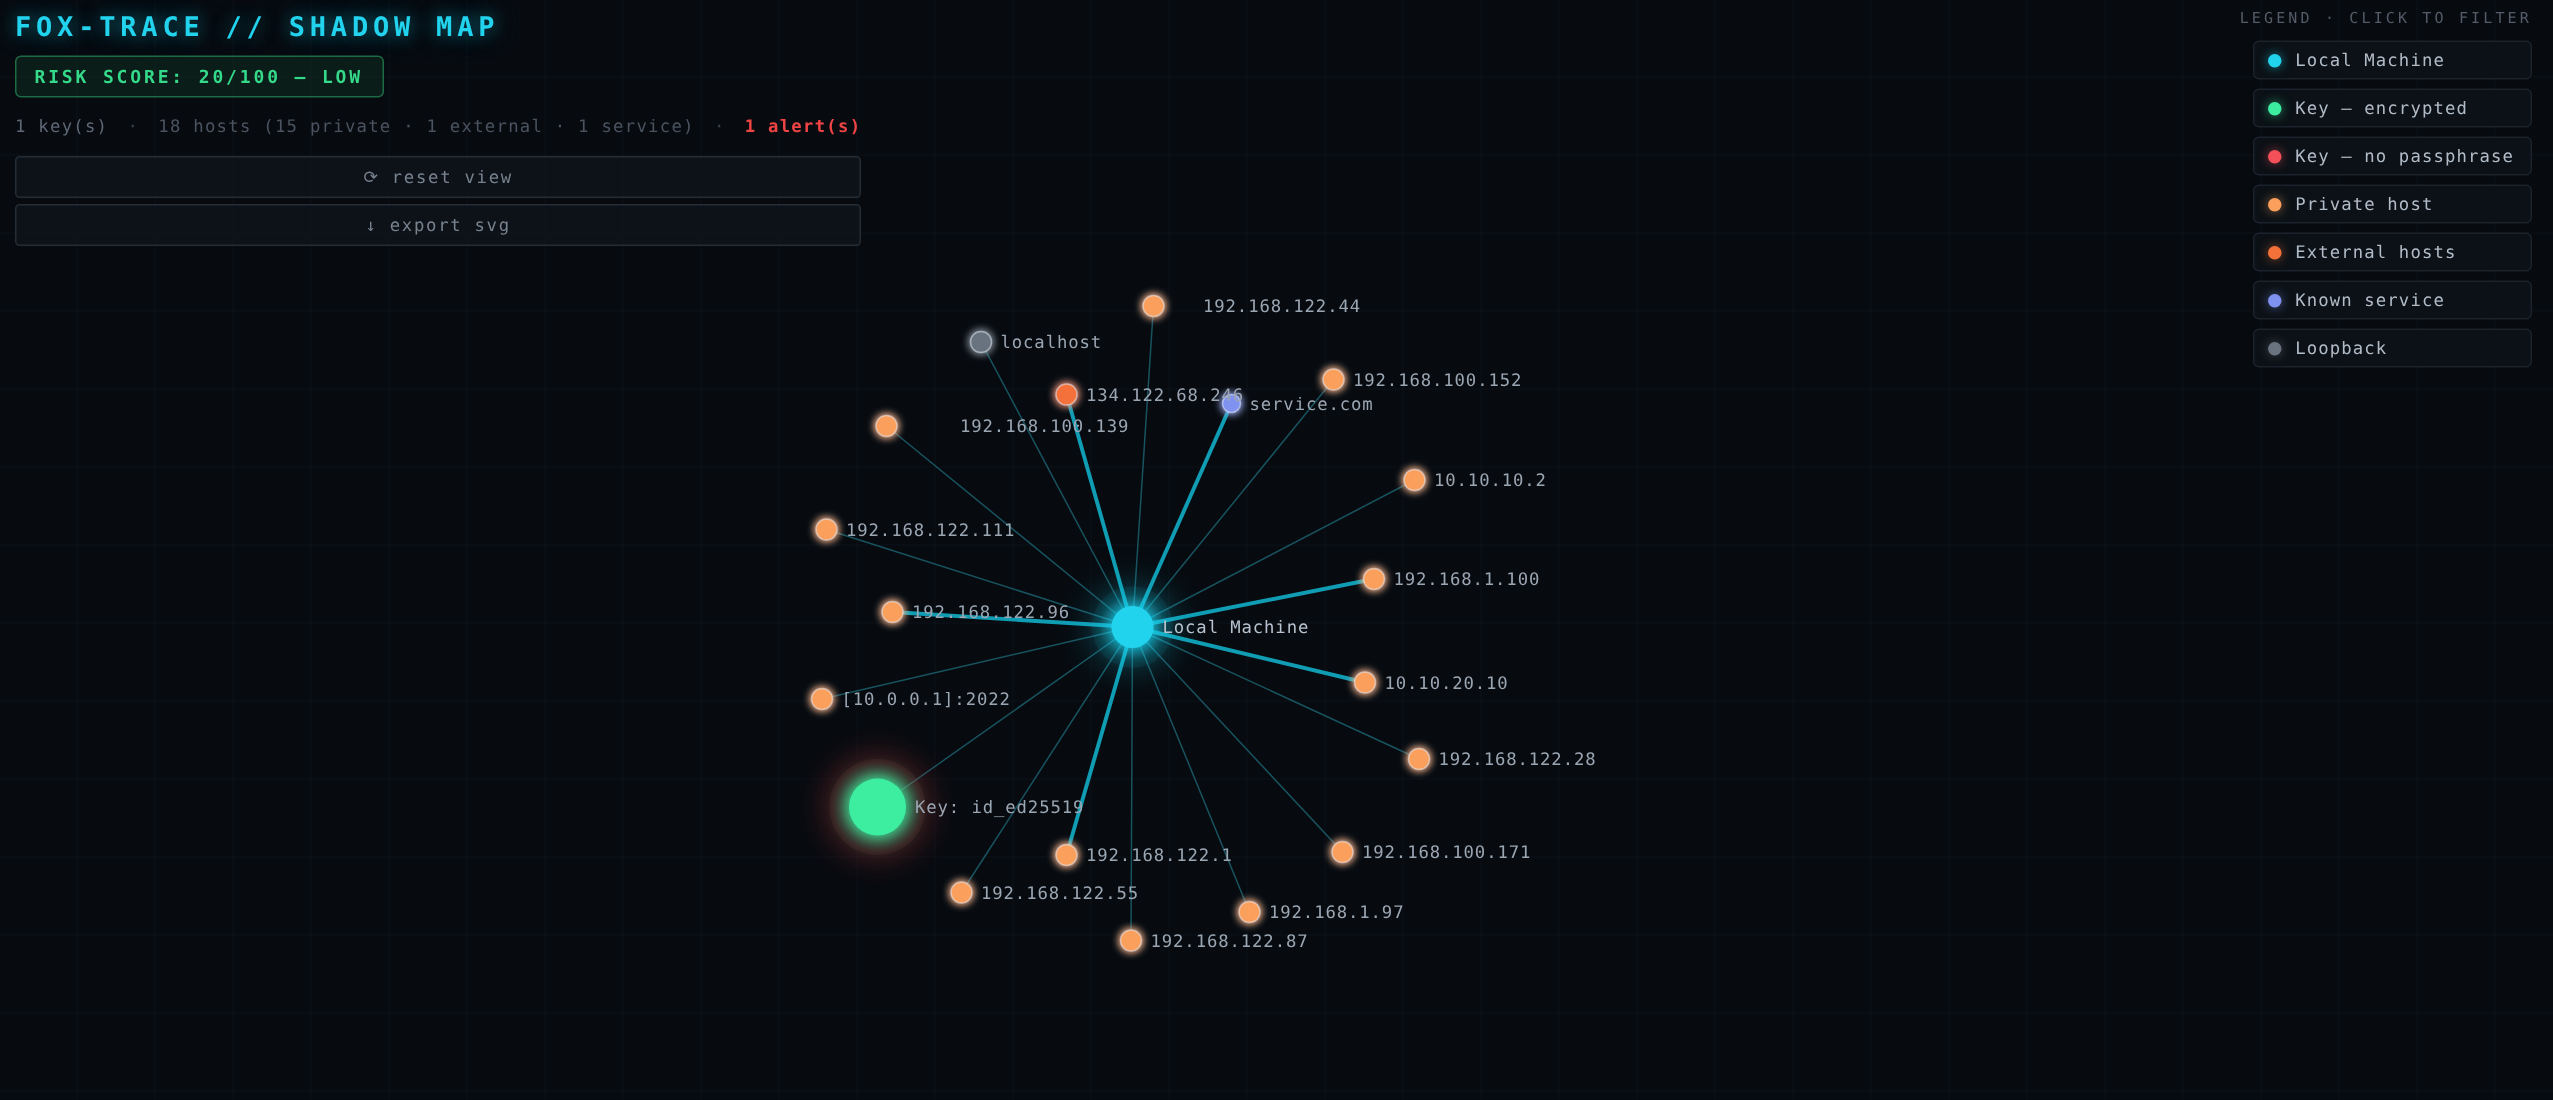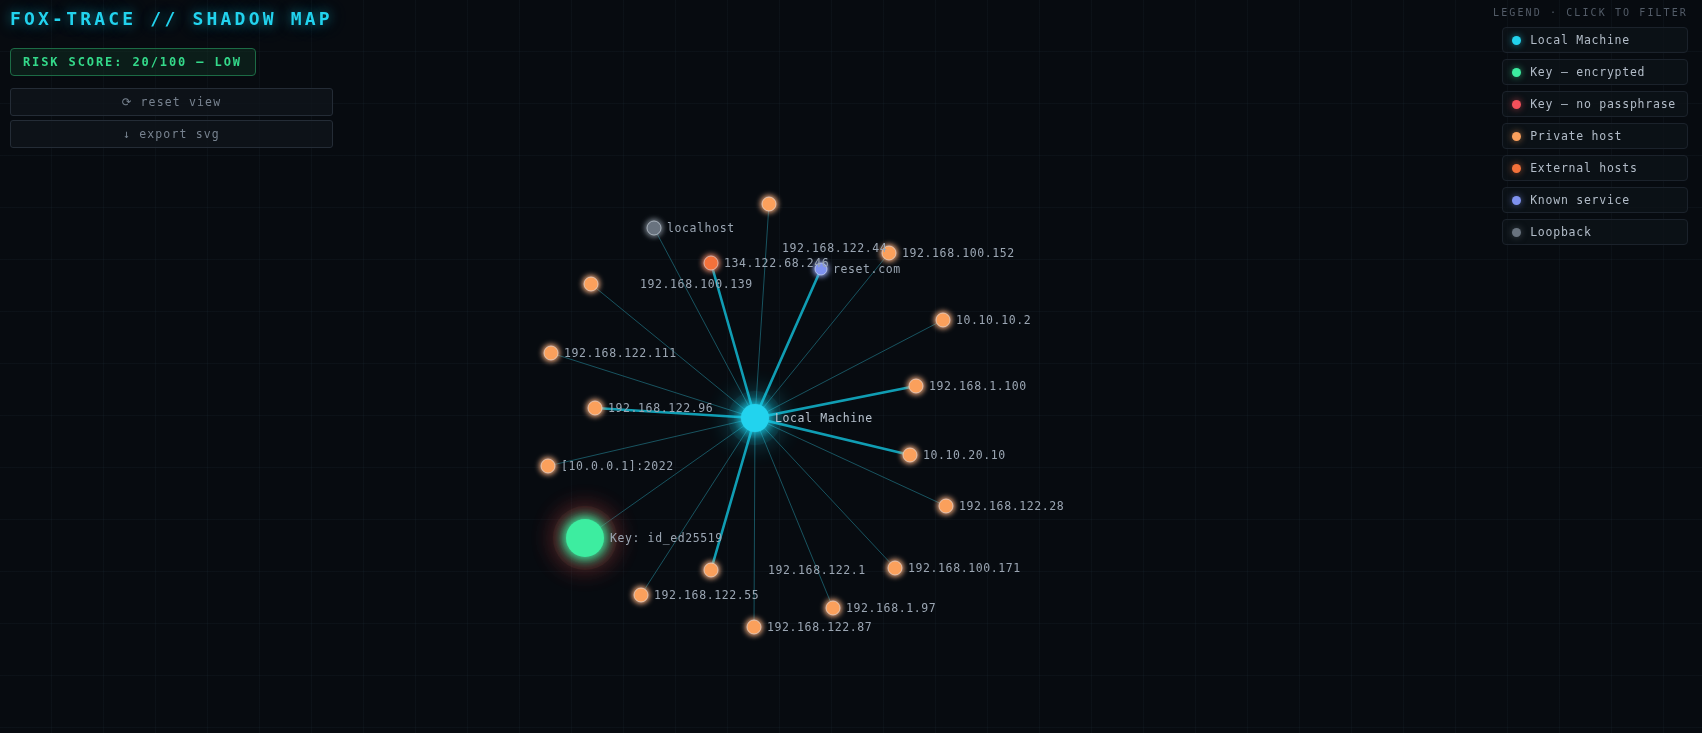--- a/index.html
+++ b/index.html
@@ -52,21 +52,20 @@
     border: 1px solid #1c6b45;
     border-radius: 4px;
     background: rgba(16,48,34,0.5);
     color: #34d98a;
     font-size: 12px;
     font-weight: bold;
     letter-spacing: 1.9px;
     padding: 6px 13px 6px 12px;
     margin-bottom: 12px;
     white-space: nowrap;
-    margin-top: 11px;
   }
   .stats {
     font-size: 11.5px;
     letter-spacing: 0.85px;
     color: #5d6775;
     margin-bottom: 13px;
     white-space: nowrap;
   }
   .stats .dim { color: #4a535f; }
   .stats .sep { color: #39414c; padding: 0 5px; }
@@ -214,29 +213,29 @@
           <circle cx="585" cy="538" r="19" fill="#3ceda0" stroke="rgba(230,240,250,0.5)" stroke-width="0" filter="url(#gl-lg)"></circle>
           <circle cx="895" cy="568" r="7" fill="#fba05c" stroke="rgba(230,240,250,0.5)" stroke-width="1" filter="url(#gl-sm)"></circle>
           <circle cx="711" cy="570" r="7" fill="#fba05c" stroke="rgba(230,240,250,0.5)" stroke-width="1" filter="url(#gl-sm)"></circle>
           <circle cx="641" cy="595" r="7" fill="#fba05c" stroke="rgba(230,240,250,0.5)" stroke-width="1" filter="url(#gl-sm)"></circle>
           <circle cx="833" cy="608" r="7" fill="#fba05c" stroke="rgba(230,240,250,0.5)" stroke-width="1" filter="url(#gl-sm)"></circle>
           <circle cx="754" cy="627" r="7" fill="#fba05c" stroke="rgba(230,240,250,0.5)" stroke-width="1" filter="url(#gl-sm)"></circle>
           <circle cx="755" cy="418" r="14" fill="#22d3ee" filter="url(#gl-lg)"></circle>
         </g>
       </svg>
     <div id="graph-overlay">
-        <div class="node-label" style="left: 782px; top: 204px; margin-top: 44px;">192.168.122.44</div>
+        <div class="node-label" style="left: 802px; top: 204px;">192.168.122.44</div>
         <div class="node-hit" title="192.168.122.44" style="left: 769px; top: 204px; width: 22px; height: 22px;"></div>
         <div class="node-label" style="left: 667px; top: 228px;">localhost</div>
         <div class="node-hit" title="localhost" style="left: 654px; top: 228px; width: 22px; height: 22px;"></div>
         <div class="node-label" style="left: 724px; top: 263px;">134.122.68.246</div>
         <div class="node-hit" title="134.122.68.246" style="left: 711px; top: 263px; width: 22px; height: 22px;"></div>
         <div class="node-label" style="left: 902px; top: 253px;">192.168.100.152</div>
         <div class="node-hit" title="192.168.100.152" style="left: 889px; top: 253px; width: 22px; height: 22px;"></div>
-        <div class="node-label" style="left: 833px; top: 269px;">reset.com</div>
+        <div class="node-label" style="left: 833px; top: 269px;">service.com</div>
         <div class="node-hit" title="github.com" style="left: 821px; top: 269px; width: 20px; height: 20px;"></div>
         <div class="node-label" style="left: 604px; top: 284px; padding-left: 36px;">192.168.100.139</div>
         <div class="node-hit" title="192.168.100.139" style="left: 591px; top: 284px; width: 22px; height: 22px;"></div>
         <div class="node-label" style="left: 956px; top: 320px; text-align: right;">10.10.10.2</div>
         <div class="node-hit" title="10.10.10.2" style="left: 943px; top: 320px; width: 22px; height: 22px;"></div>
         <div class="node-label" style="left: 564px; top: 353px;">192.168.122.111</div>
         <div class="node-hit" title="192.168.122.111" style="left: 551px; top: 353px; width: 22px; height: 22px;"></div>
         <div class="node-label" style="left: 929px; top: 386px;">192.168.1.100</div>
         <div class="node-hit" title="192.168.1.100" style="left: 916px; top: 386px; width: 22px; height: 22px;"></div>
         <div class="node-label" style="left: 608px; top: 408px;">192.168.122.96</div>
@@ -244,36 +243,43 @@
         <div class="node-label" style="left: 561px; top: 466px;">[10.0.0.1]:2022</div>
         <div class="node-hit" title="[10.0.0.1]:2022" style="left: 548px; top: 466px; width: 22px; height: 22px;"></div>
         <div class="node-label" style="left: 923px; top: 455px;">10.10.20.10</div>
         <div class="node-hit" title="10.10.20.10" style="left: 910px; top: 455px; width: 22px; height: 22px;"></div>
         <div class="node-label" style="left: 959px; top: 506px;">192.168.122.28</div>
         <div class="node-hit" title="192.168.122.28" style="left: 946px; top: 506px; width: 22px; height: 22px;"></div>
         <div class="node-label" style="left: 610px; top: 538px;">Key: id_ed25519</div>
         <div class="node-hit" title="Key: id_ed25519" style="left: 585px; top: 538px; width: 46px; height: 46px;"></div>
         <div class="node-label" style="left: 908px; top: 568px;">192.168.100.171</div>
         <div class="node-hit" title="192.168.100.171" style="left: 895px; top: 568px; width: 22px; height: 22px;"></div>
-        <div class="node-label" style="left: 724px; top: 570px; padding-left: 44px;">192.168.122.1</div>
+        <div class="node-label" style="left: 724px; top: 570px;">192.168.122.1</div>
         <div class="node-hit" title="192.168.122.1" style="left: 711px; top: 570px; width: 22px; height: 22px;"></div>
         <div class="node-label" style="left: 654px; top: 595px;">192.168.122.55</div>
         <div class="node-hit" title="192.168.122.55" style="left: 641px; top: 595px; width: 22px; height: 22px;"></div>
         <div class="node-label" style="left: 846px; top: 608px;">192.168.1.97</div>
         <div class="node-hit" title="192.168.1.97" style="left: 833px; top: 608px; width: 22px; height: 22px;"></div>
         <div class="node-label" style="left: 767px; top: 627px;">192.168.122.87</div>
         <div class="node-hit" title="192.168.122.87" style="left: 754px; top: 627px; width: 22px; height: 22px;"></div>
         <div class="node-label hub" style="left: 775px; top: 418px;">Local Machine</div>
         <div class="node-hit" title="Local Machine" style="left: 755px; top: 418px; width: 36px; height: 36px;"></div>
       </div>
   </div>
 
   <div id="hud">
     <div class="title">FOX-TRACE // SHADOW MAP</div>
     <div class="risk-badge">RISK SCORE: 20/100 — LOW</div>
+    <div class="stats">
+      <span>1 key(s)</span>
+      <span class="sep">·</span>
+      <span class="dim">18 hosts (15 private · 1 external · 1 service)</span>
+      <span class="sep">·</span>
+      <span class="alert">1 alert(s)</span>
+    </div>
     <div class="btn-row">
       <button class="ctl-btn">⟳ reset view</button>
       <button class="ctl-btn">↓ export svg</button>
     </div>
   </div>
 
   <div id="legend">
     <div class="legend-title">LEGEND · CLICK TO FILTER</div>
     <div id="legend-items">
         <div class="legend-item">

